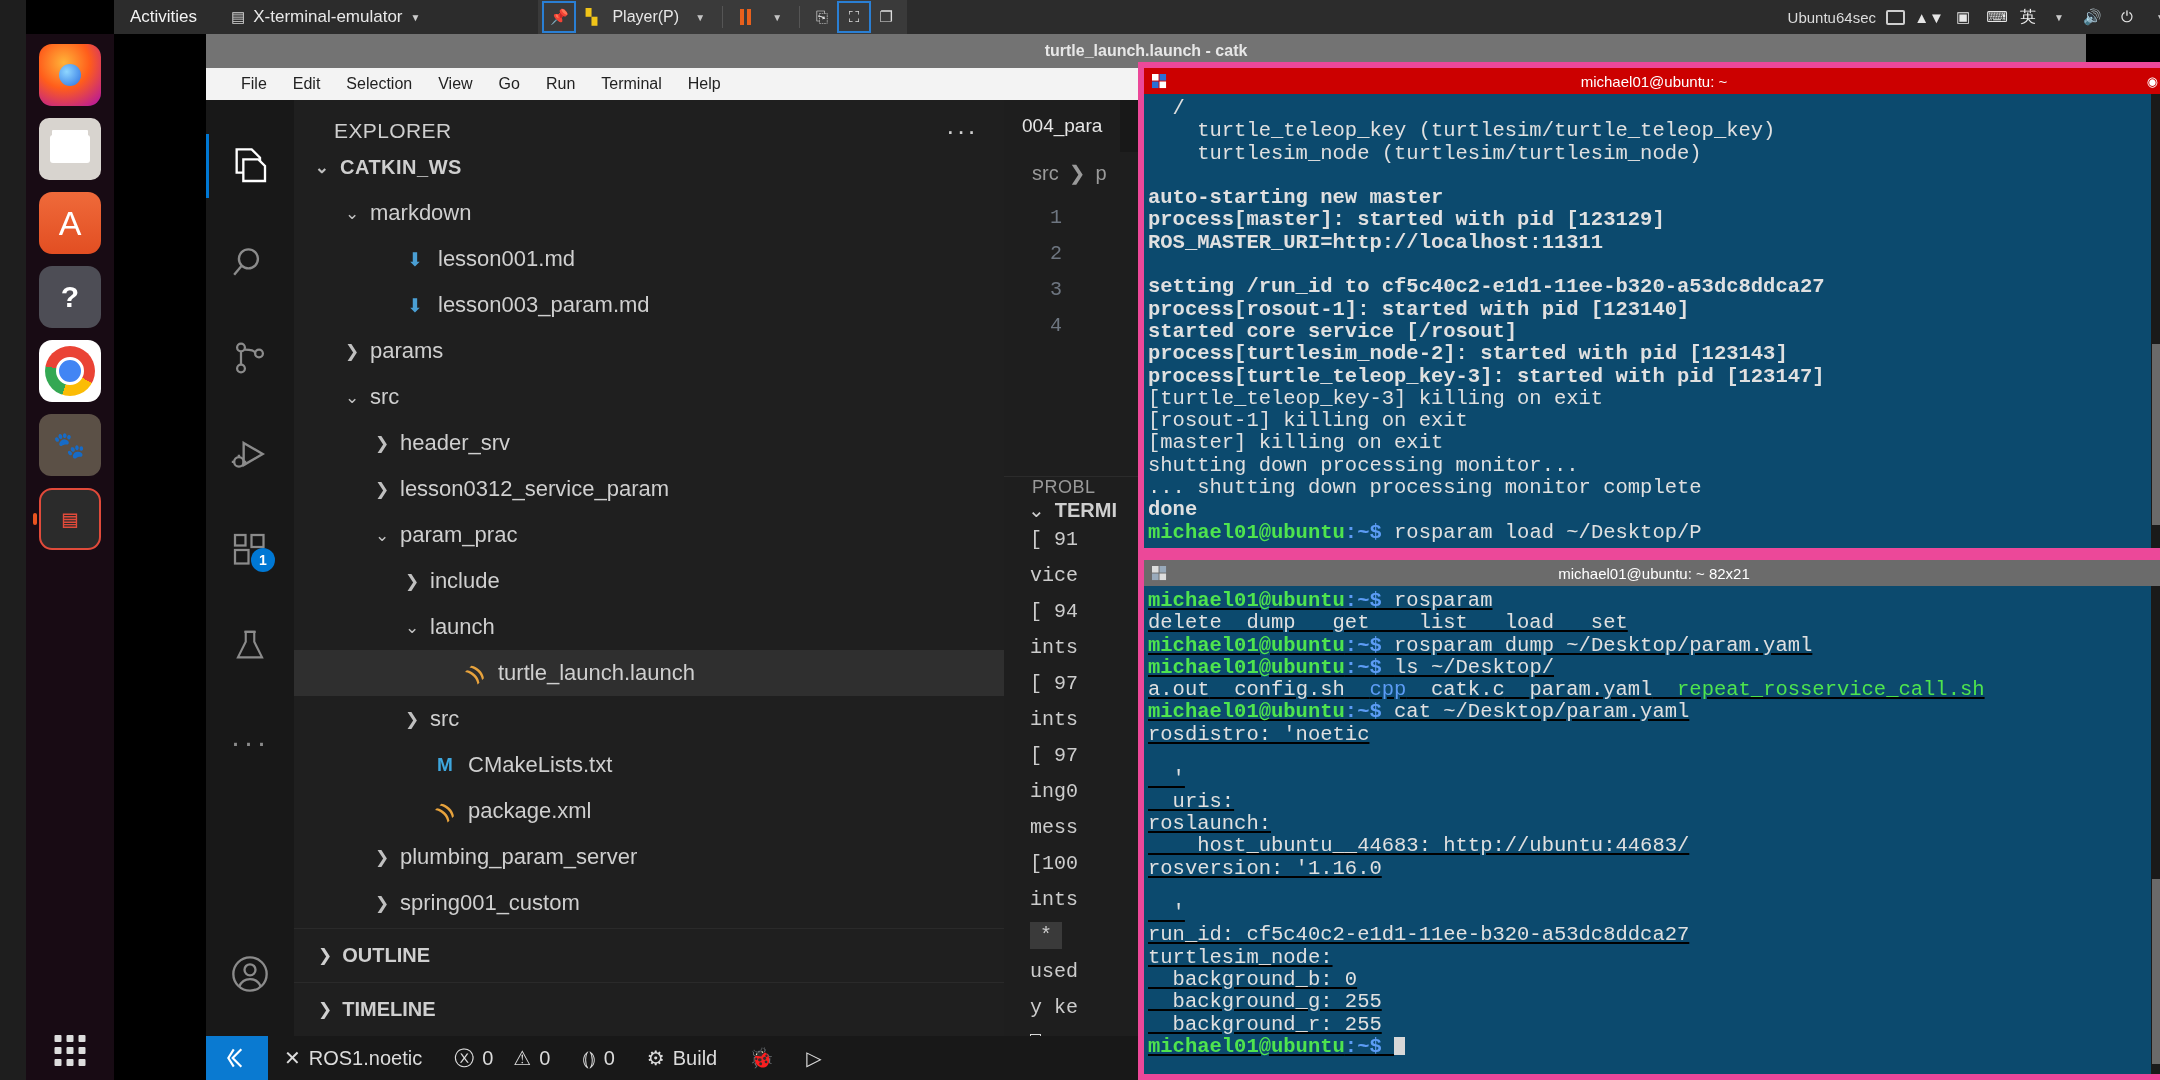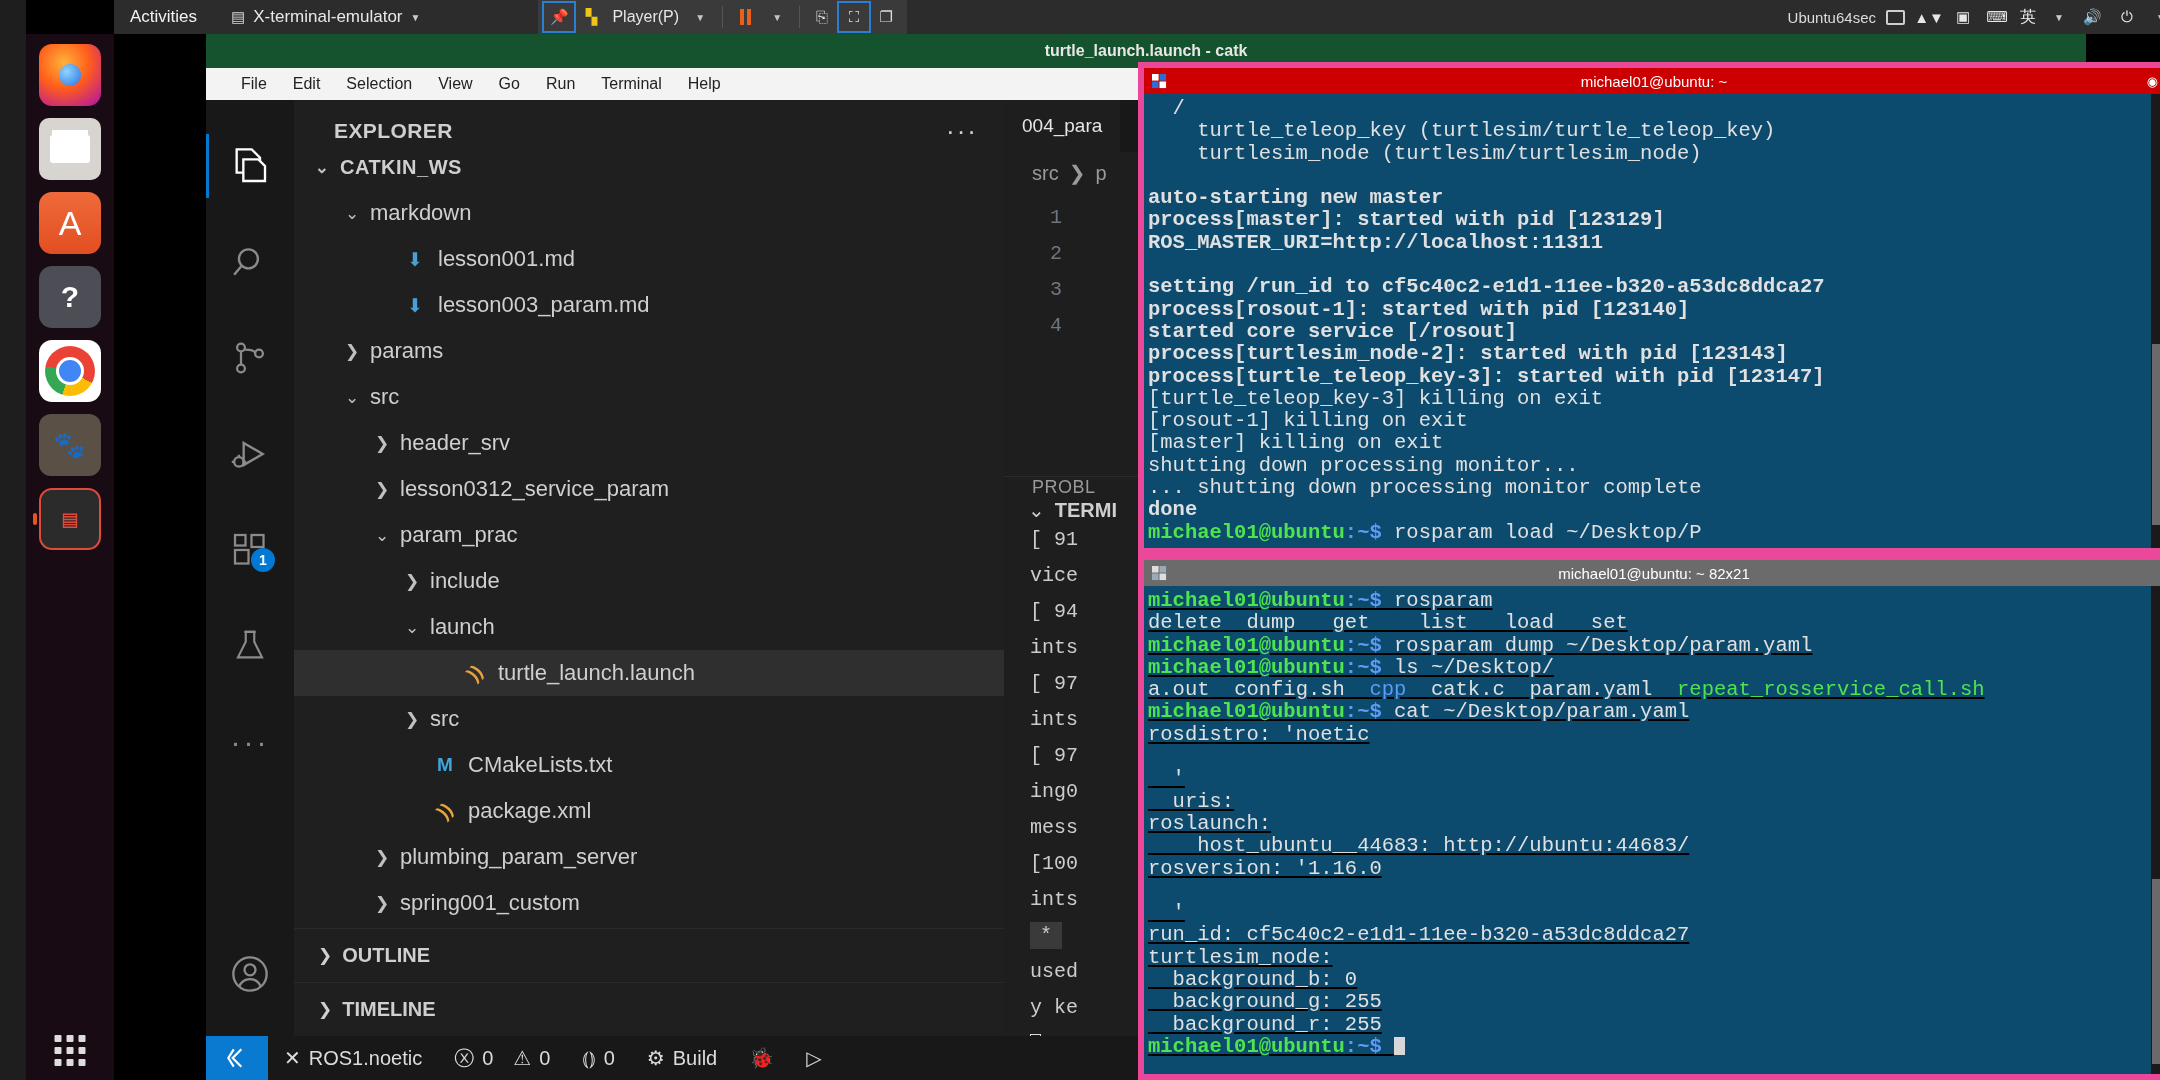--- a/index.html
+++ b/index.html
@@ -74,21 +74,21 @@
               width:4px; height:12px; border-radius:2px; background:#e95420; }
   .dock-grid { position:absolute; bottom: 14px; left:50%; transform:translateX(-50%);
                display:grid; grid-template-columns:repeat(3,7px); gap:5px; }
   .dock-grid i { width:7px; height:7px; background:#ddd; border-radius:1px; display:block;}
 
   
   .vscode {
     position: absolute; left: 180px; top: 34px; width: 1880px; height: 1046px;
     background: #1e1e1e; color: #cccccc; display: flex; flex-direction: column;
   }
-  .vs-titlebar { height: 34px; background: #14532d; position: relative; }
+  .vs-titlebar { height: 34px; background: #737373; position: relative; }
   .vs-title { position:absolute; left:0; right:0; text-align:center; line-height:34px;
               font-size: 16px; color: #e7e7e7; font-weight: bold; }
   .vs-menubar { height: 32px; background: #f3f3f3; display: flex; align-items: center;
                 padding-left: 22px; gap: 0px; }
   .vs-menubar span { font-size: 16px; color: #222; padding: 3px 13px; }
   .vs-body { flex: 1; display: flex; min-height: 0; }
 
   
   .activitybar { width: 88px; background: #181818; display: flex; flex-direction: column;
                  align-items: center; padding-top: 18px; }
@@ -98,21 +98,21 @@
   .act-ico.active::before { content:''; position:absolute; left:0; top:16px; bottom:16px; width:3px; background:#0078d4;}
   .act-badge { position:absolute; right:19px; bottom:26px; background:#0078d4; color:#fff;
                font-size:14px; width:24px; height:24px; border-radius:50%;
                display:flex; align-items:center; justify-content:center; font-weight:bold; }
   .act-bottom { margin-top: auto; padding-bottom: 14px; }
 
   
   .sidebar { width: 710px; background: #1f1f1f; display:flex; flex-direction:column; }
   .side-header { height: 62px; display:flex; align-items:center; justify-content:space-between;
                  padding: 0 26px 0 40px; }
-  .side-header h2 { font-size: 21px; font-weight: bold; letter-spacing: .4px; color:#cfcfcf; }
+  .side-header h2 { font-size: 21px; font-weight: normal; letter-spacing: .4px; color:#cfcfcf; }
   .side-dots { font-size: 26px; color:#cfcfcf; letter-spacing:2px; }
   .tree { flex:1; overflow:hidden; position:relative; }
   .row { height: 46px; display:flex; align-items:center; font-size: 22px; color:#cfcfcf;
          white-space: nowrap; }
   .row.sel { background:#2f2f2f; }
   .row .chev { width: 28px; text-align:center; font-size:17px; color:#c0c0c0; margin-right:4px; }
   .row .fico { width: 30px; text-align:center; margin-right: 8px; font-size: 19px; }
   .row.bold { font-weight: bold; font-size: 20px; letter-spacing: .5px; }
   .md-ico { color:#4a9fd4; }
   .xml-ico { color:#e8a33d; }

